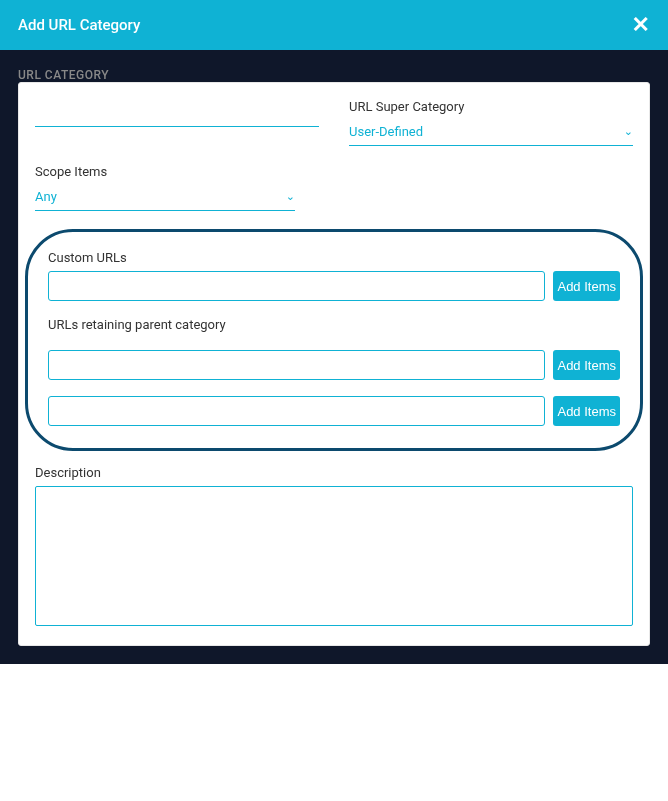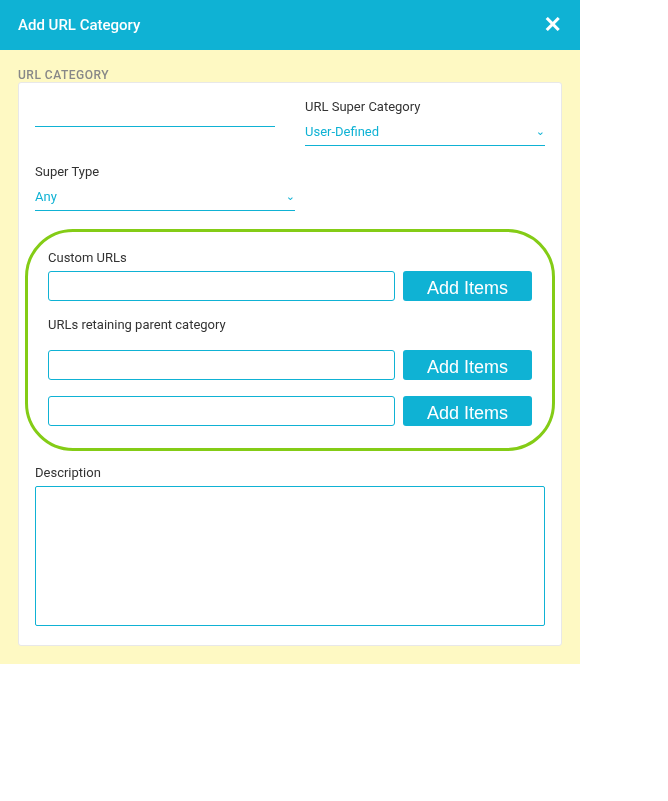--- a/index.html
+++ b/index.html
@@ -4,22 +4,22 @@
   <style>
     * { box-sizing: border-box; margin: 0; padding: 0; }
     body {
       font-family: -apple-system, BlinkMacSystemFont, "Segoe UI", Roboto, Helvetica, Arial, sans-serif;
       background: #fff;
       font-size: 13px;
       color: #333;
       width: 668px;
     }
     .dialog {
-      width: 580px;
-      background: #fef9c3;
+      width: 668px;
+      background: #0f172a;
     }
     .dialog-header {
       background: #00a8cc;
       background: #0fb2d4;
       color: #fff;
       padding: 14px 18px;
       display: flex;
       justify-content: space-between;
       align-items: center;
     }
@@ -88,21 +88,21 @@
       display: flex;
       justify-content: space-between;
       align-items: center;
       gap: 35px;
     }
     .chevron {
       color: #0fb2d4;
       font-size: 11px;
     }
     .highlight-box {
-      border: 3px solid #84cc16;
+      border: 3px solid #0c4a6e;
       border-radius: 48px;
       padding: 18px 20px 22px 20px;
       margin-top: 6px;
       margin-bottom: 14px;
       margin-left: -10px;
       margin-right: -10px;
     }
     .tag-field-group { margin-bottom: 16px; }
     .tag-field-group:last-child { margin-bottom: 0; }
     .tag-row {
@@ -117,22 +117,22 @@
       padding: 6px 10px;
       font-size: 13px;
       outline: none;
       height: 30px;
     }
     .add-btn {
       background: #0fb2d4;
       color: #fff;
       border: none;
       border-radius: 3px;
-      padding: 7px 24px;
-      font-size: 18px;
+      padding: 7px 4px;
+      font-size: 13px;
       cursor: pointer;
       height: 30px;
     }
     .desc-label {
       font-size: 13px;
       color: #333;
       margin-bottom: 6px;
       display: block;
     }
     .desc-textarea {
@@ -194,21 +194,21 @@
             <div class="select-display">
               <span>User-Defined</span>
               <span class="chevron">⌄</span>
             </div>
           </div>
         </div>
       </div>
 
       <div class="scope-section">
         <div class="scope-type-group">
-          <label class="field-label">Super Type</label>
+          <label class="field-label">Scope Items</label>
           <div class="select-wrap">
             <div class="select-display">
               <span>Any</span>
               <span class="chevron">⌄</span>
             </div>
           </div>
         </div>
       </div>
 
       <div class="highlight-box">

